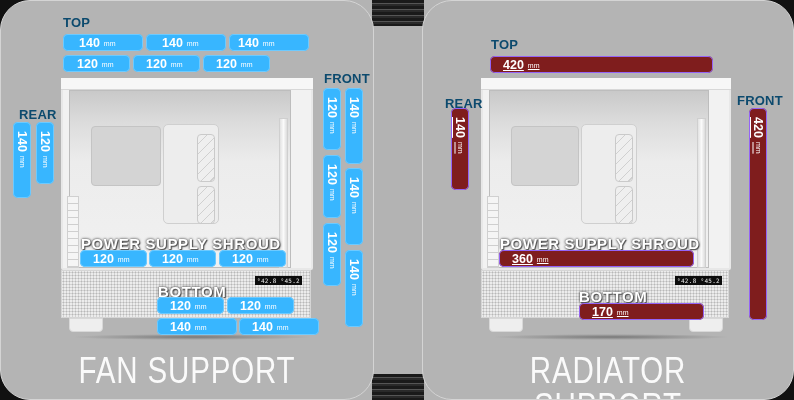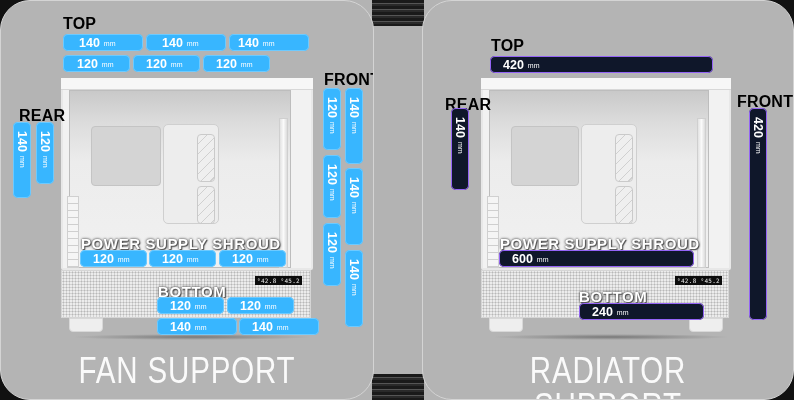--- a/index.html
+++ b/index.html
@@ -18,26 +18,26 @@
   .case-cutout { position: absolute; background: #d4d4d4; border: 1px solid #c4c4c4; border-radius: 4px; }
   .case-plate { position: absolute; border: 1px solid #cfcfcf; border-radius: 5px; background: #ededed; }
   .case-slots { position: absolute; border: 1px solid #cacaca; border-radius: 4px; background: repeating-linear-gradient(135deg,#efefef 0 6px,#d0d0d0 6px 7px); }
   .case-pillar { position: absolute; background: linear-gradient(90deg,#e2e2e2,#fafafa,#dcdcdc); border: 1px solid #cfcfcf; }
   .case-rear { position: absolute; background: repeating-linear-gradient(180deg,#f5f5f5 0 6px,#cfcfcf 6px 7px); border: 1px solid #d0d0d0; }
   .case-mesh { position: absolute; background-color: #ececec; background-image: radial-gradient(circle,#b8b8b8 0.9px,transparent 1.1px); background-size: 3px 3px; border: 1px solid #d5d5d5; }
   .case-foot { position: absolute; background: #eeeeee; border-radius: 0 0 4px 4px; border: 1px solid #d8d8d8; }
   .case-shadow { position: absolute; height: 6px; background: radial-gradient(ellipse at center, rgba(60,60,60,.5), rgba(60,60,60,0) 70%); }
   .temp { position: absolute; background: #0d0d0d; color: #eaeaea; font-family: "DejaVu Sans Mono", monospace; font-size: 6px; line-height: 9px; padding: 0 2px; letter-spacing: .3px; white-space: nowrap; }
 
-  .label { position: absolute; font-family: "Liberation Sans", sans-serif; font-weight: 700; font-size: 16px; color: #000000; letter-spacing: .2px; white-space: nowrap; }
+  .label { position: absolute; font-family: "Liberation Sans", sans-serif; font-weight: 700; font-size: 13px; color: #0c4a6e; letter-spacing: .2px; white-space: nowrap; }
   .label.light { color: #fff; text-shadow: 0 0 2px #555, 0 0 3px #666, 1px 1px 1px #444; font-size: 15px; letter-spacing: .6px; }
 
   .pill { position: absolute; border-radius: 5px; color: #fff; font-family: "Liberation Sans", sans-serif; font-weight: 700; display: flex; align-items: center; white-space: nowrap; }
   .pill.blue { background: #38b6ff; box-shadow: 0 0 0 1px #6dcaff inset; }
-  .pill.purple { background: #0f172a; box-shadow: 0 0 0 1px #9464f6 inset; }
+  .pill.purple { background: #7f1d1d; box-shadow: 0 0 0 1px #9464f6 inset; text-decoration: underline; }
   .pill.h { height: 17px; padding-left: 16px; }
   .pill.h .num { font-size: 12.5px; }
   .pill.h .unit { font-size: 7px; font-weight: 400; margin-left: 4px; margin-top: 1px; }
   .pill.v { width: 18px; justify-content: flex-start; flex-direction: column; padding-top: 9px; }
   .pill.v .vtxt { writing-mode: vertical-rl; display: flex; align-items: center; }
   .pill.v .num { font-size: 12.5px; }
   .pill.v .unit { font-size: 7px; font-weight: 400; margin-top: 4px; }
 
   .title { position: absolute; left: 0; right: 0; text-align: center; font-family: "Liberation Sans", sans-serif; font-weight: 400; color: #fafafa; font-size: 36px; letter-spacing: 1px; transform: scaleX(0.82); transform-origin: center; line-height: 1; }
 </style>
@@ -219,24 +219,24 @@
   <div class="label" style="left:314px;top:92px;">FRONT</div>
   <div class="pill purple v" style="left:326px;top:107px;height:212px;">
       <span class="vtxt">
         <span class="num">420</span>
         <span class="unit">mm</span>
       </span>
     </div>
 
   <div class="label light" style="left:77px;top:234px;">POWER SUPPLY SHROUD</div>
   <div class="pill purple h" style="left:76px;top:249px;width:195px;padding-left:13px;">
-      <span class="num">600</span>
+      <span class="num">360</span>
       <span class="unit">mm</span>
     </div>
 
   <div class="label light" style="left:156px;top:287px;">BOTTOM</div>
   <div class="pill purple h" style="left:156px;top:302px;width:125px;padding-left:13px;">
-      <span class="num">240</span>
+      <span class="num">170</span>
       <span class="unit">mm</span>
     </div>
 
   <div class="title" style="top:352px;">RADIATOR SUPPORT</div>
 </div>
 
 </body></html>

